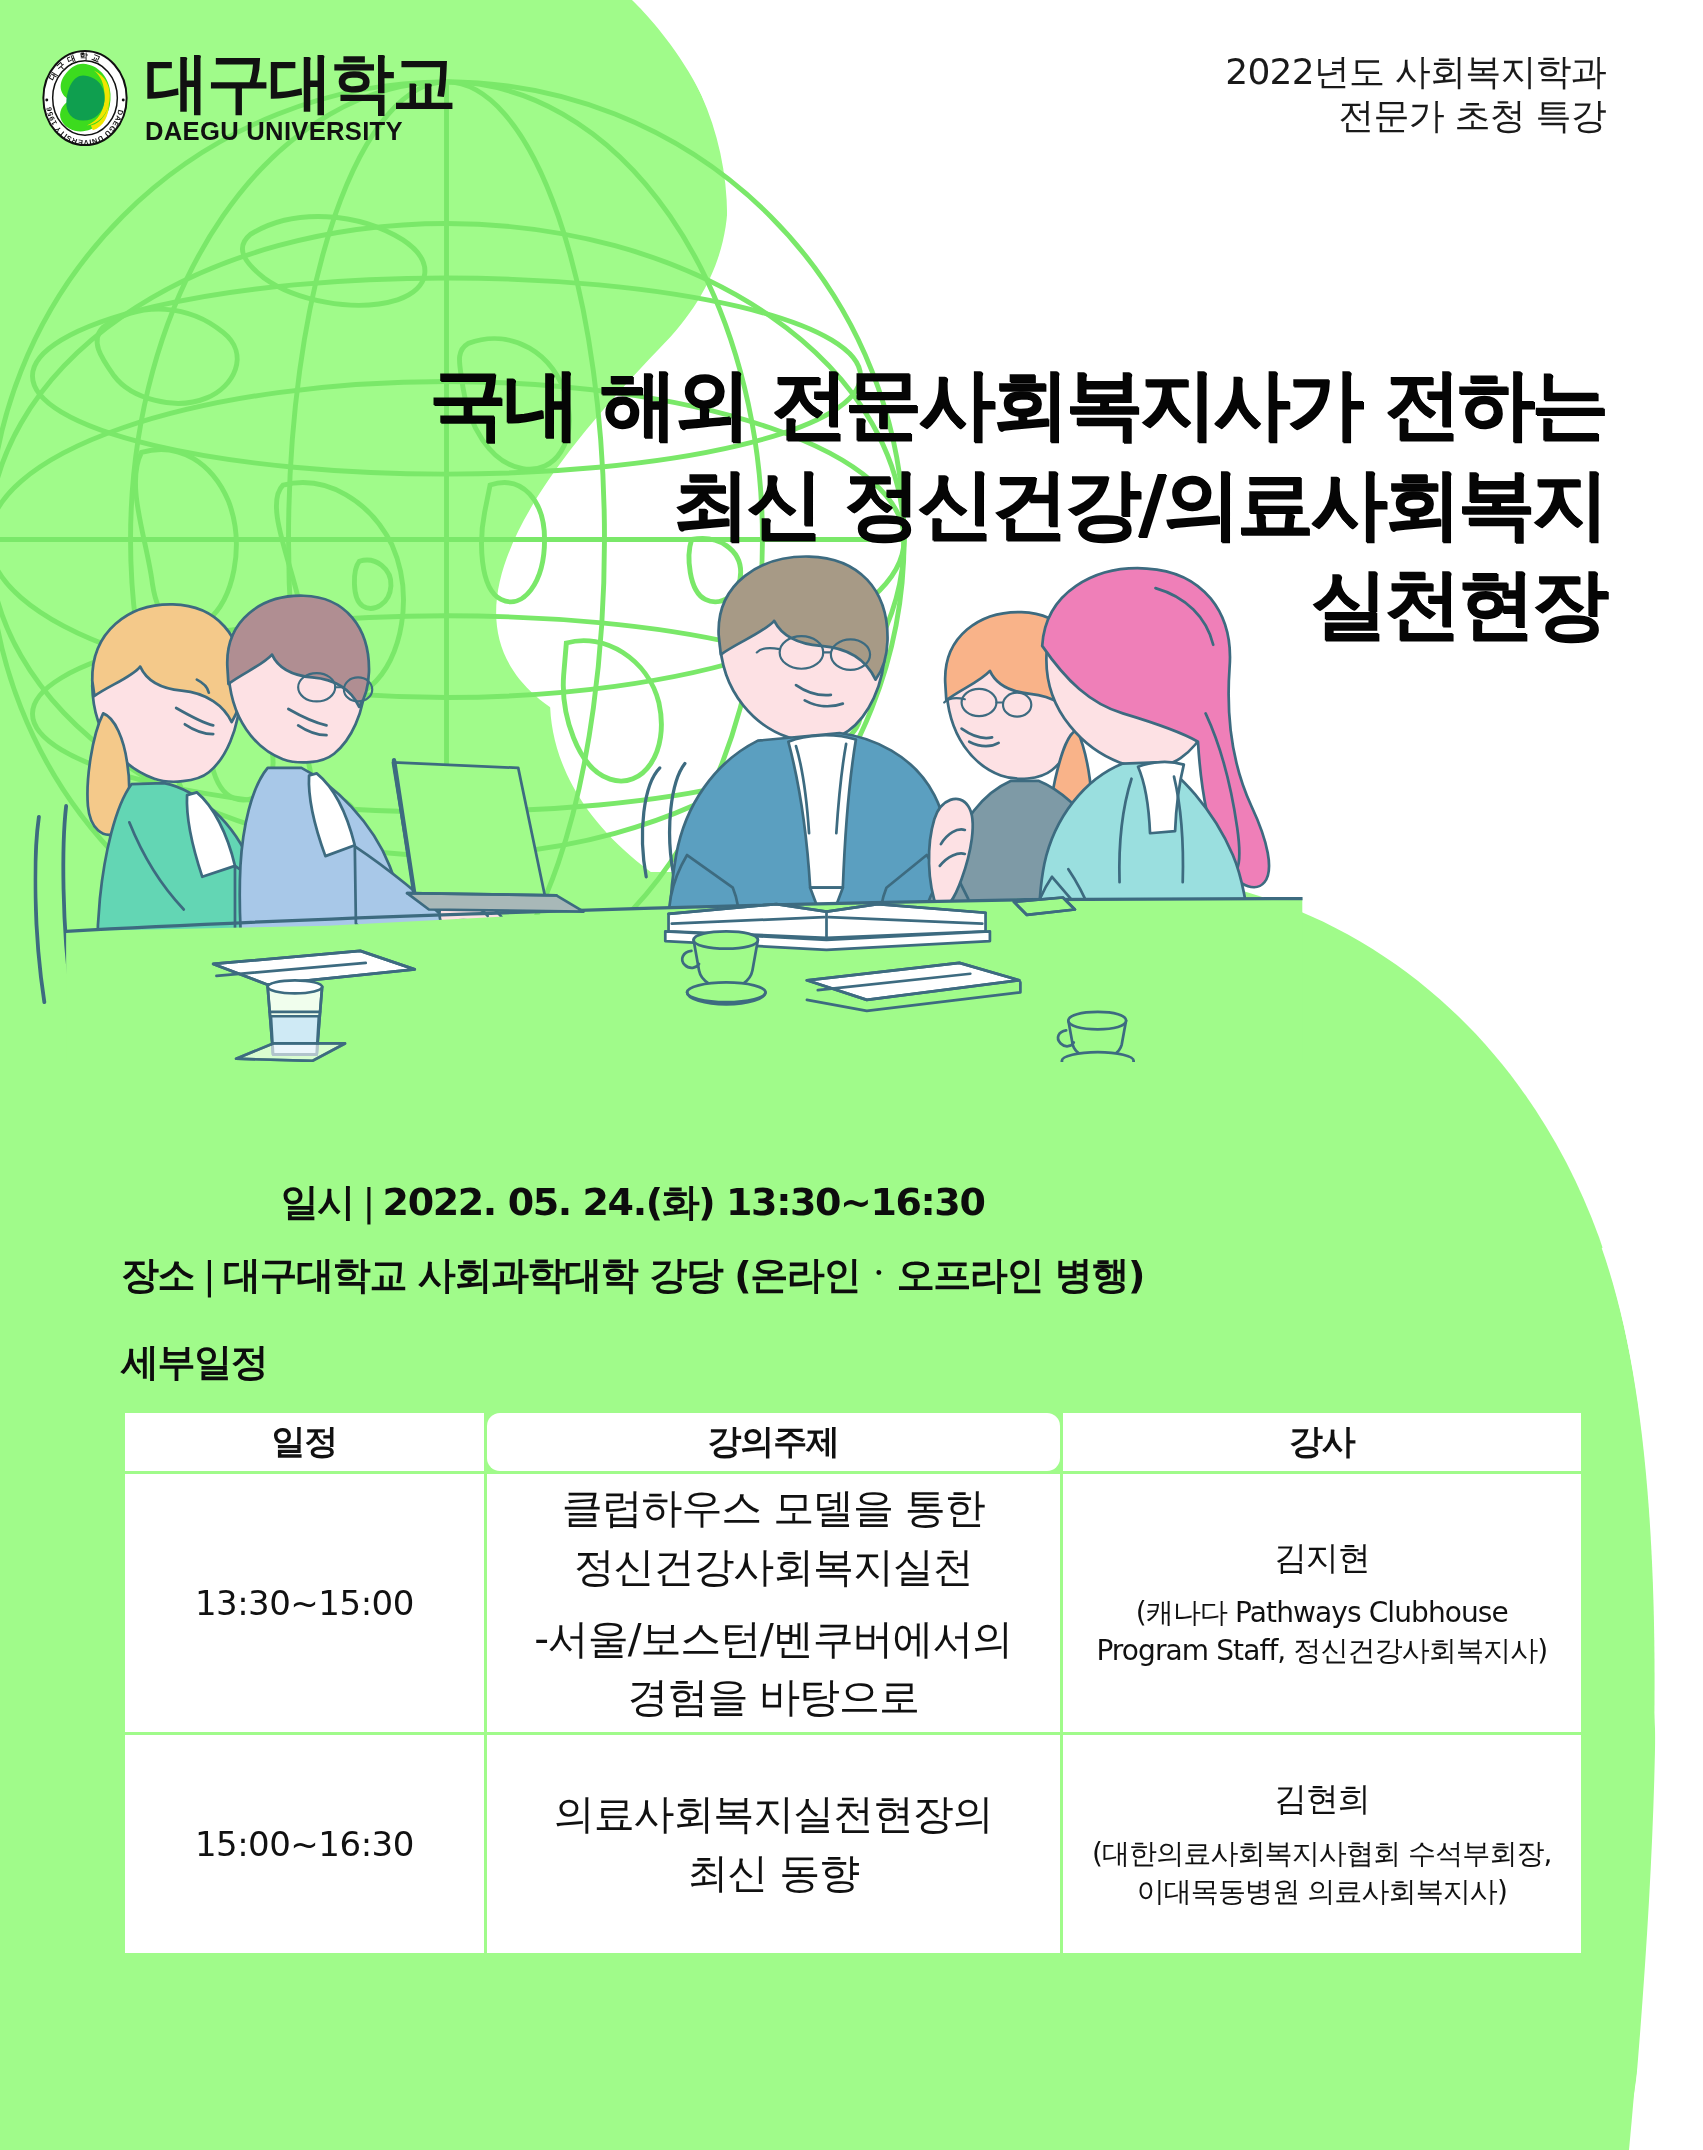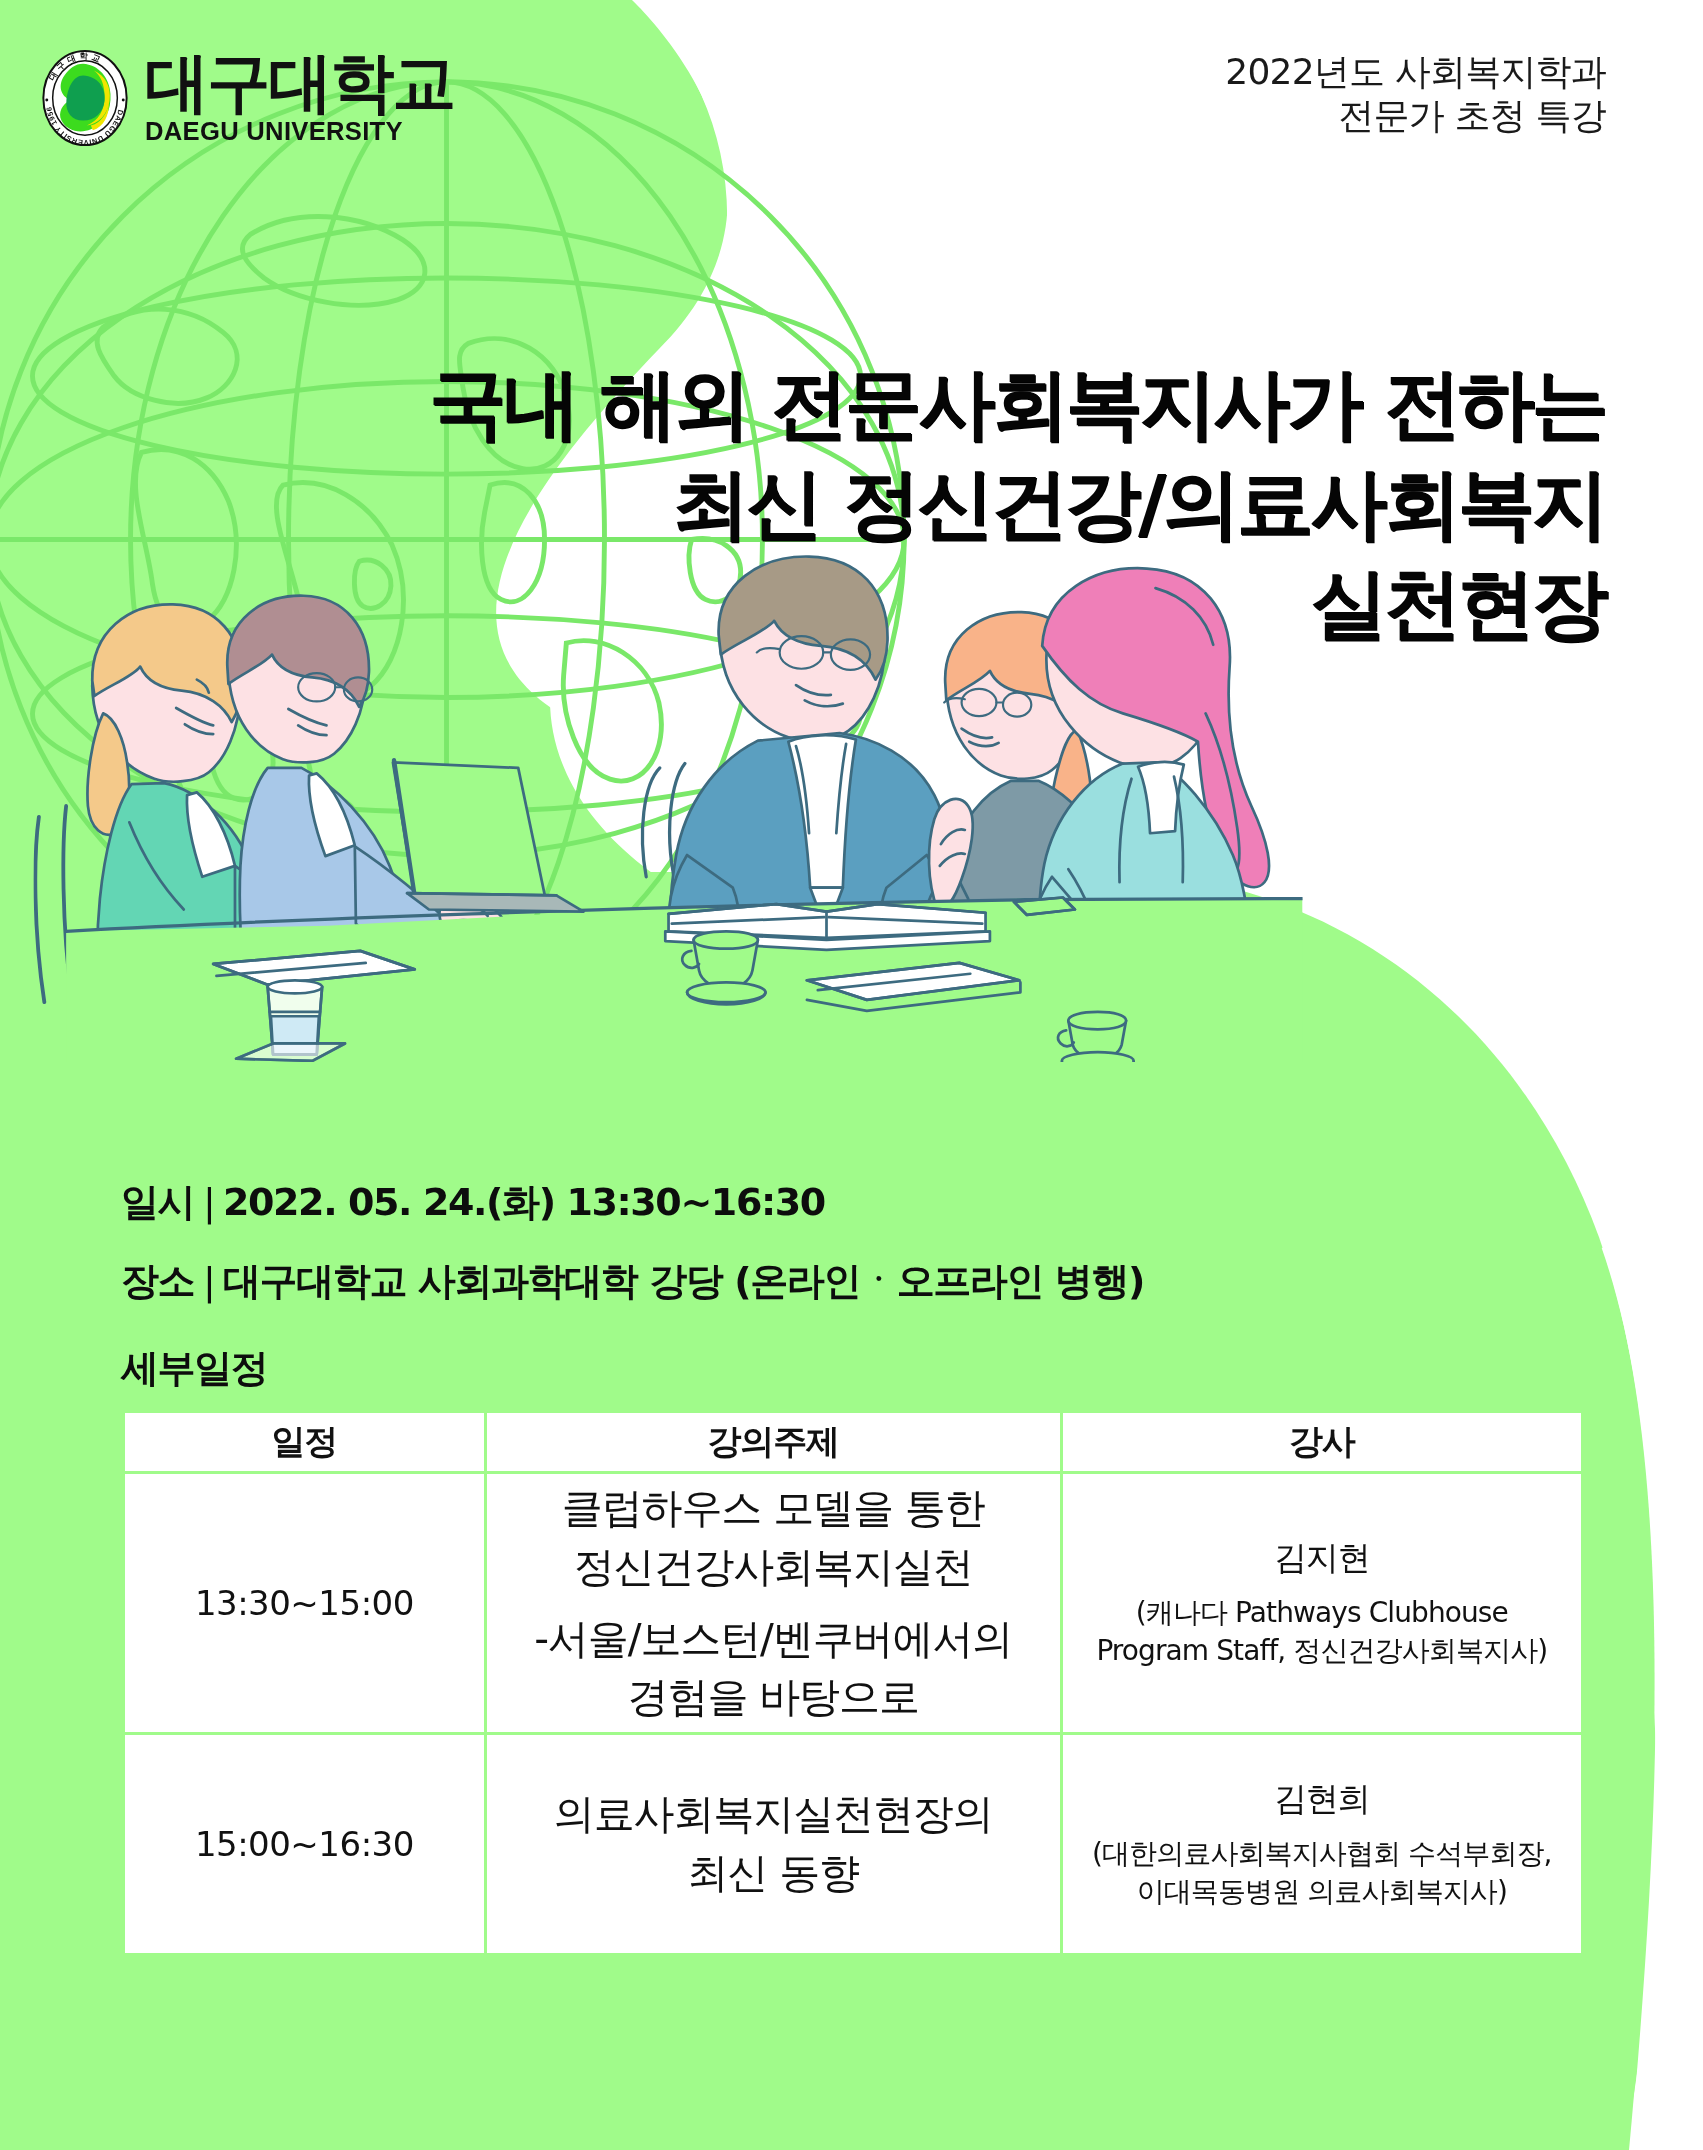--- a/index.html
+++ b/index.html
@@ -84,21 +84,21 @@
     z-index:9;
     color:#0d0d0d;
     font-family:"DejaVu Sans", sans-serif;
   }
   .info-line {
     font-size:38px; font-weight:bold;
     letter-spacing:-1.4px;
     white-space:nowrap;
     display:flex; align-items:baseline;
   }
-  .info-line.l1 { margin-bottom:28px; }
+  .info-line.l1 { margin-bottom:22px;justify-content:center; }
   .info-line.l2 { margin-bottom:36px; }
   .info-label { }
   .info-sep { margin:0 8.7px; font-weight:400; }
   .info-value { }
   #detail-label {
     font-size:38px; font-weight:bold; letter-spacing:-1.4px;
   }
 
   
   #schedule-table {
@@ -114,21 +114,21 @@
     vertical-align:middle;
     color:#111;
     font-family:"DejaVu Sans", sans-serif;
     padding:5.4px 8.7px;
   }
   #schedule-table thead th {
     height:58px;
     font-size:34px; font-weight:bold; letter-spacing:-1.1px;
   }
   .col-time { width:360px; }
-  .col-topic { width:578px; }
+  .col-topic { width:578px;border-radius:13px; }
   .col-lect  { width:522px; }
 
   #schedule-table tbody tr.r1 td { height:234px; }
   #schedule-table tbody tr.r2 td { height:218px; }
 
   .cell-time { font-size:34px; letter-spacing:-0.5px; }
   .cell-topic {
     font-size:41px; line-height:1.42; letter-spacing:-1.1px;
   }
   .cell-topic .gap { display:block; height:14px; }

